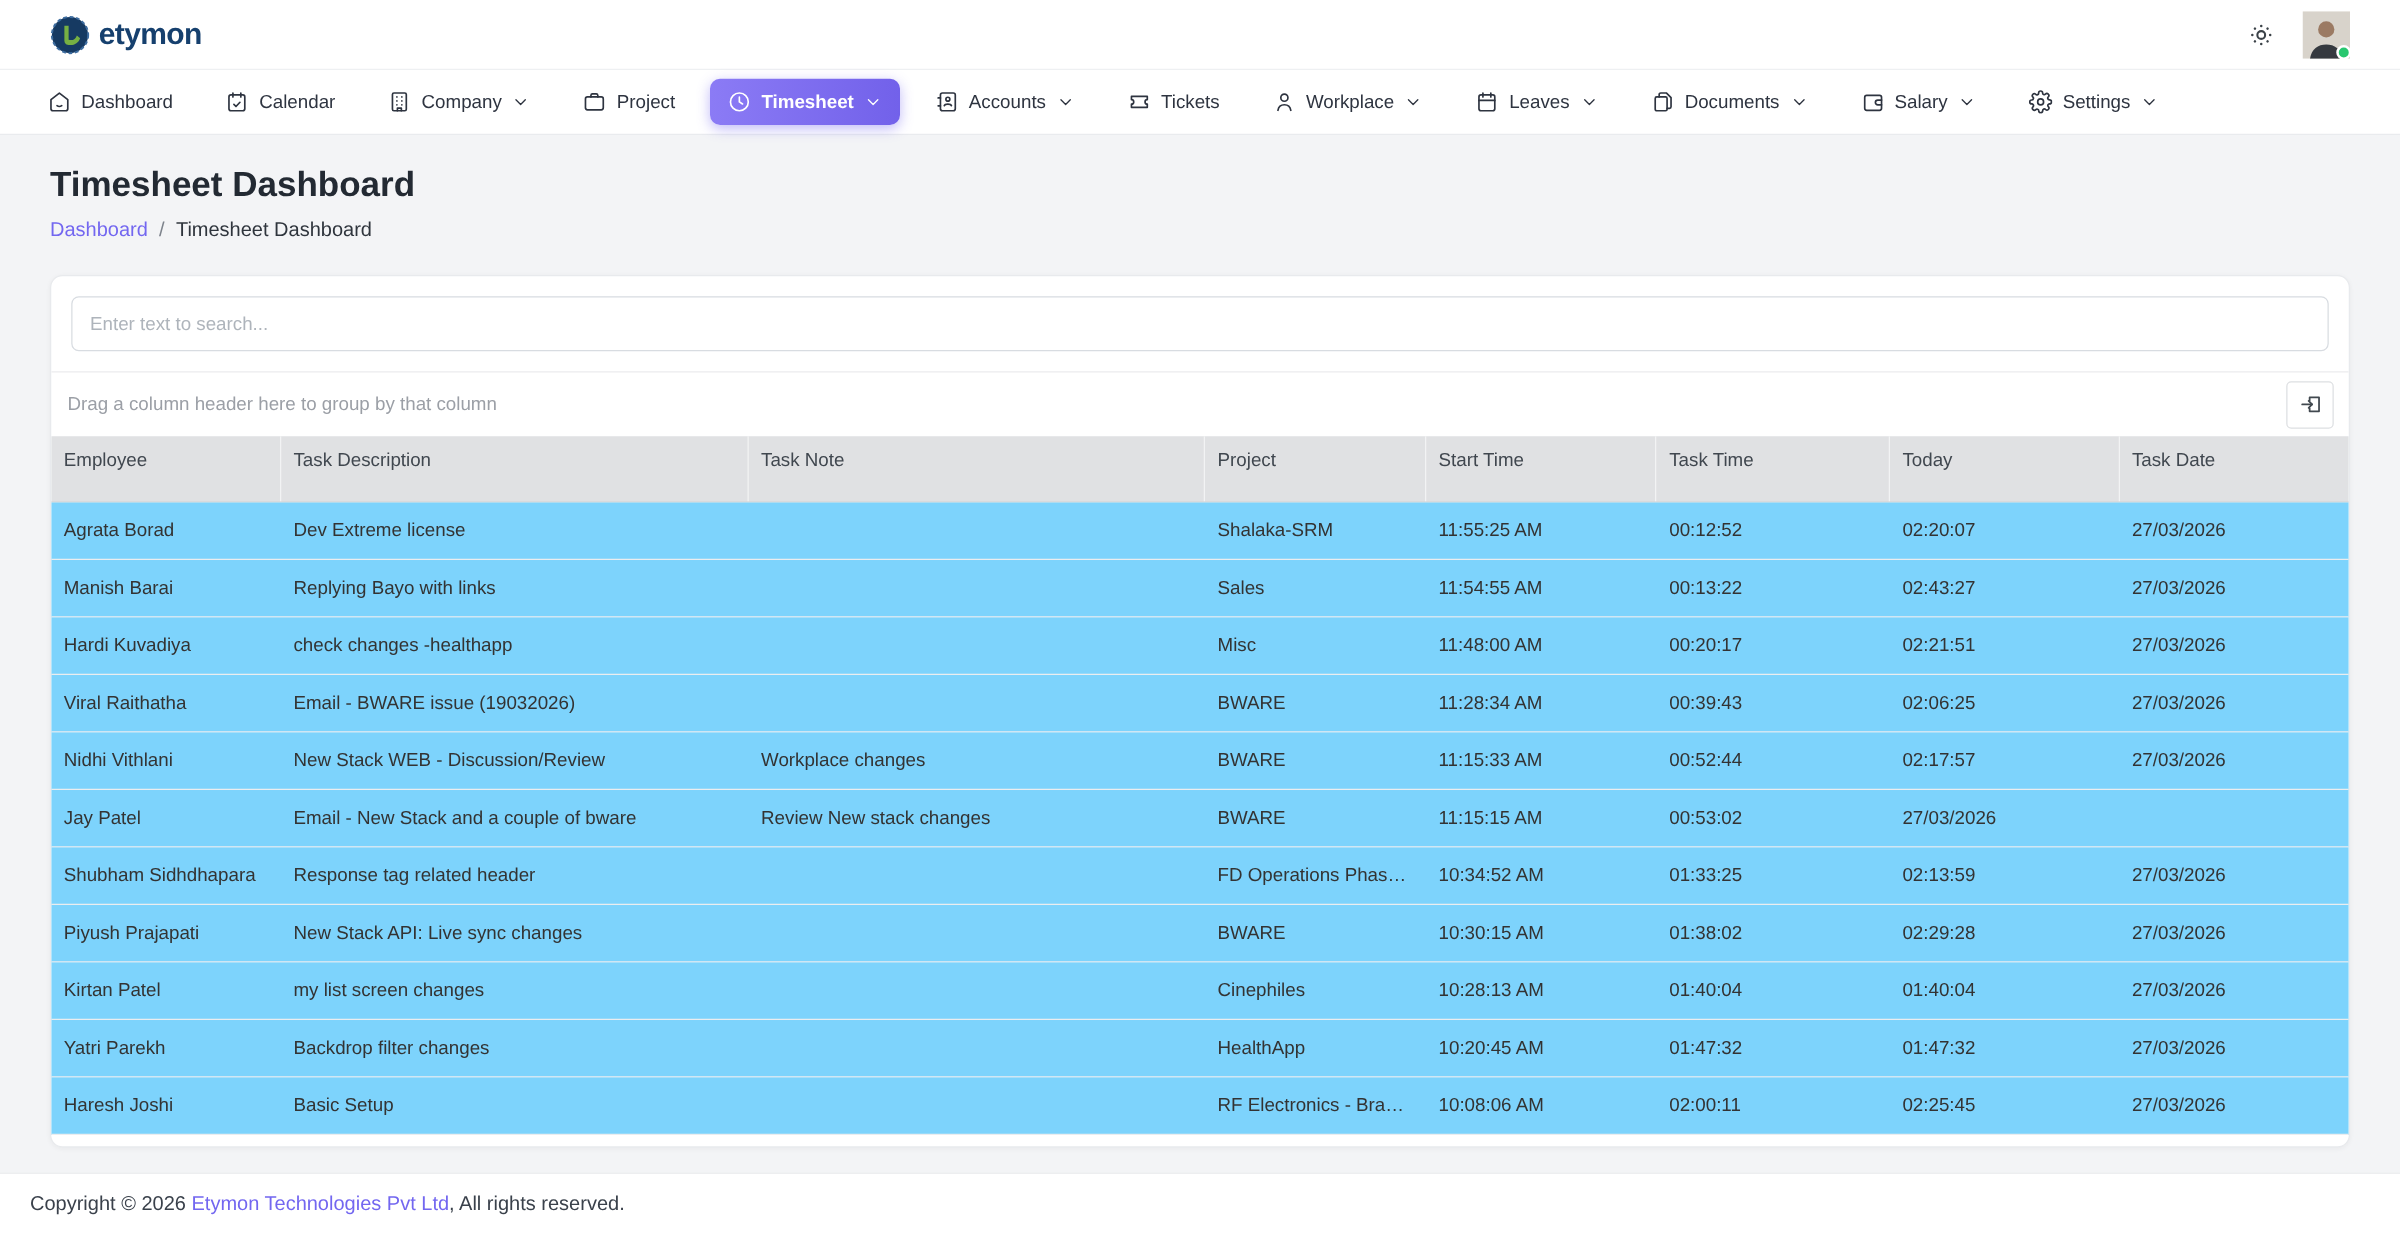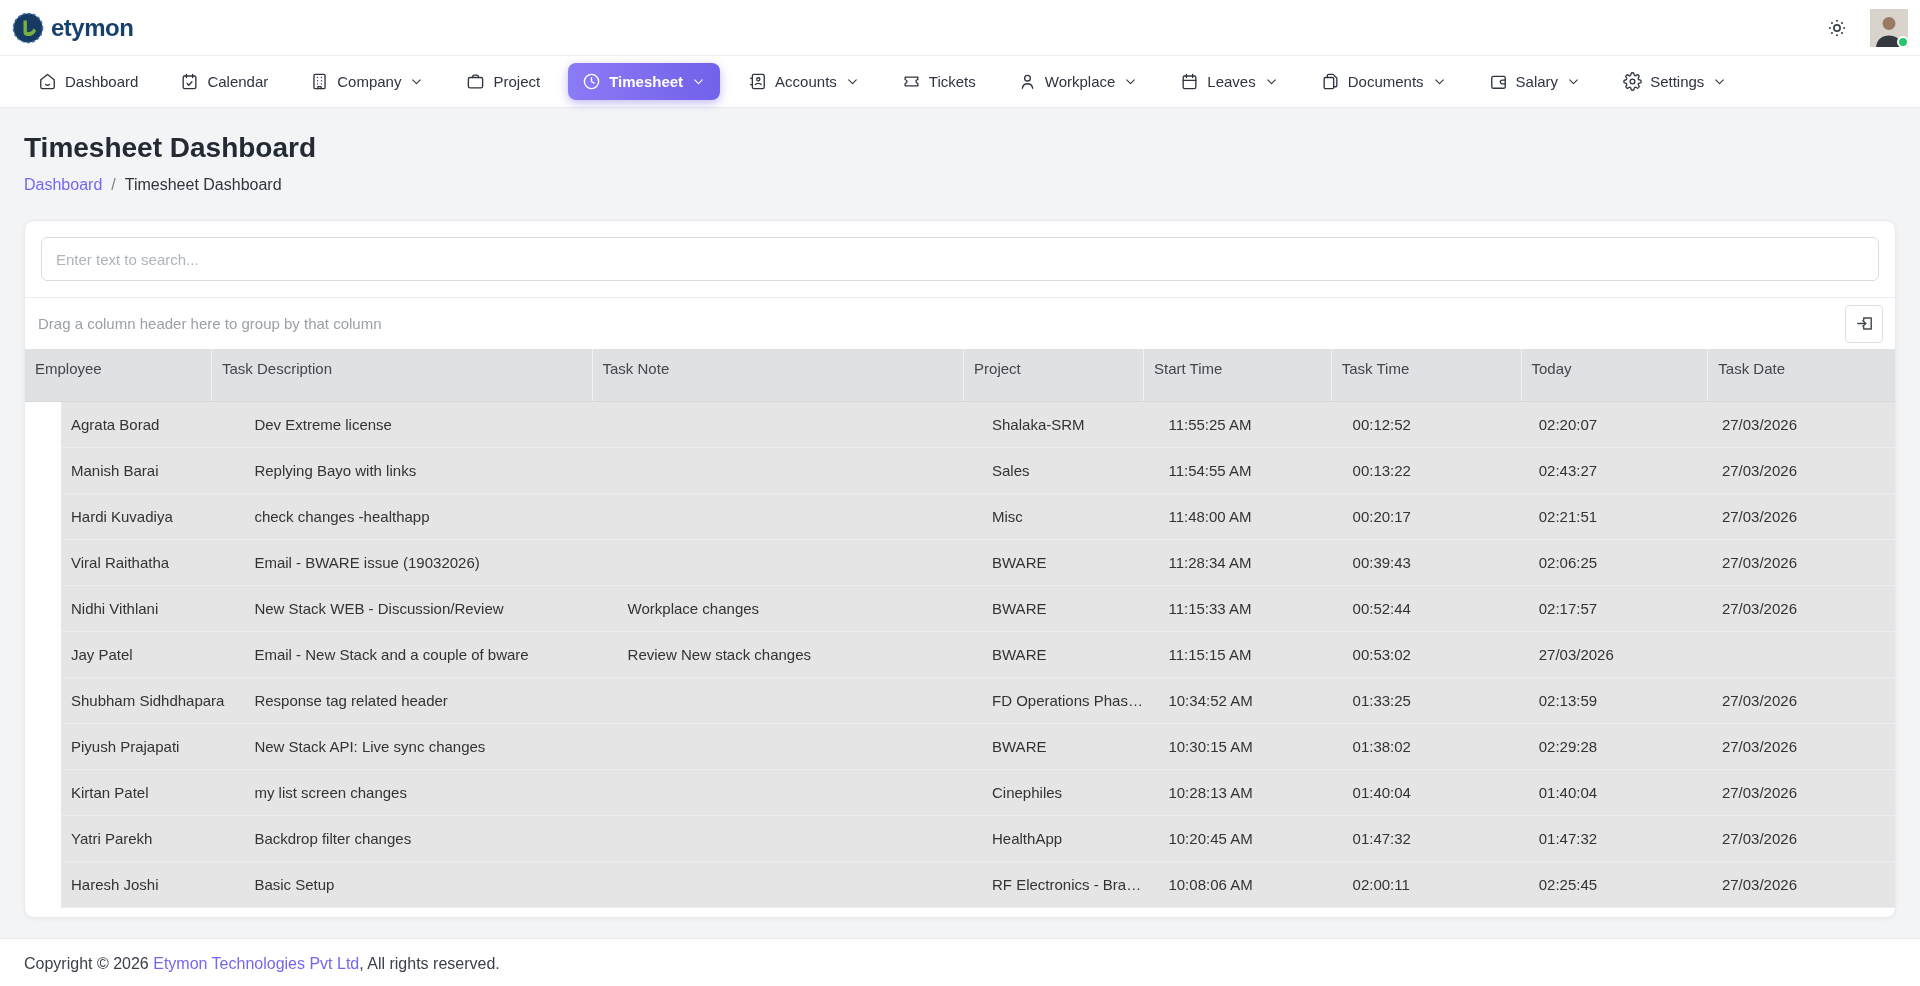--- a/index.html
+++ b/index.html
@@ -10,21 +10,21 @@
     min-height:986px;
     display:flex; flex-direction:column;
     color:#333;
   }
   svg { display:block; }
 
   
   .topbar {
     background:#fff; height:56px; flex:0 0 auto;
     display:flex; align-items:center; justify-content:space-between;
-    padding:0 12px; border-bottom:1px solid #eef0f2;
+    padding:0 40px; border-bottom:1px solid #eef0f2;
   }
   .brand { display:flex; align-items:center; gap:7px; cursor:pointer; }
   .brand-mark { width:32px; height:32px; }
   .brand-name { font-size:24px; font-weight:700; color:#16406e; letter-spacing:-0.5px; }
   .top-actions { display:flex; align-items:center; gap:18px; }
   .theme-btn { width:30px; height:30px; color:#3b4248; display:flex; align-items:center; justify-content:center; cursor:pointer; }
   .theme-btn svg { width:22px; height:22px; }
   .avatar-wrap { position:relative; width:38px; height:38px; cursor:pointer; }
   .avatar { width:38px; height:38px; border-radius:50%; overflow:hidden; background:#d9d4cd; }
   .status-dot { position:absolute; right:-1px; bottom:-1px; width:12px; height:12px; border-radius:50%; background:#28c76f; border:2px solid #fff; }
@@ -43,21 +43,21 @@
   }
   .nav-item .nicon svg { width:19px; height:19px; }
   .nav-item .chev svg { width:15px; height:15px; }
   .nav-item.active {
     background:linear-gradient(90deg,#8b7bf5,#7261ea);
     color:#fff; box-shadow:0 3px 10px rgba(115,103,240,.45);
     font-weight:600;
   }
 
   
-  .content { flex:1 0 auto; padding:0 24px 20px; }
+  .content { flex:1 0 auto; padding:0 40px 20px; }
   .page-title { margin-top:24px; font-size:28px; font-weight:700; color:#232a33; }
   .breadcrumb { margin-top:12px; font-size:16px; display:flex; align-items:center; gap:9px; }
   .breadcrumb .bc-link { color:#7367f0; text-decoration:none; cursor:pointer; }
   .breadcrumb .bc-sep { color:#7d838c; }
   .breadcrumb .bc-current { color:#2f353d; }
 
   
   .card {
     margin-top:26px; background:#fff; border:1px solid #e8eaed;
     border-radius:10px; box-shadow:0 1px 4px rgba(30,35,45,.05);
@@ -83,21 +83,21 @@
   .export-btn svg { width:19px; height:19px; }
 
   .grow { display:grid; grid-template-columns:10% 20.35% 19.87% 9.62% 10.04% 10.15% 9.99% 9.98%; }
   .hrow { background:#e0e1e3; border-bottom:1px solid #d6d8da; }
   .gcell { padding:0 10px; overflow:hidden; white-space:nowrap; text-overflow:ellipsis; }
   .hcell {
     line-height:40px; height:52px; font-size:15px; color:#40474f;
     border-right:1px solid #f2f3f4; cursor:pointer;
   }
   .hcell:last-child { border-right:none; }
-  .drow { border-bottom:1px solid #ebedef; background:#e5e5e5;margin-left:36px; }
+  .drow { border-bottom:1px solid #ebedef; background:#7dd3fc; }
   .dcell { line-height:45px; height:45px; font-size:15px; color:#333; }
   .grid-bottom-pad { height:9px; }
 
   
   .footer {
     flex:0 0 auto; margin-top:auto; background:#fff; border-top:1px solid #e7e9ec;
     height:51px; display:flex; align-items:center; padding:0 24px;
     font-size:16px; color:#3a414b;
   }
   .footer a { color:#7367f0; text-decoration:none; cursor:pointer; }

